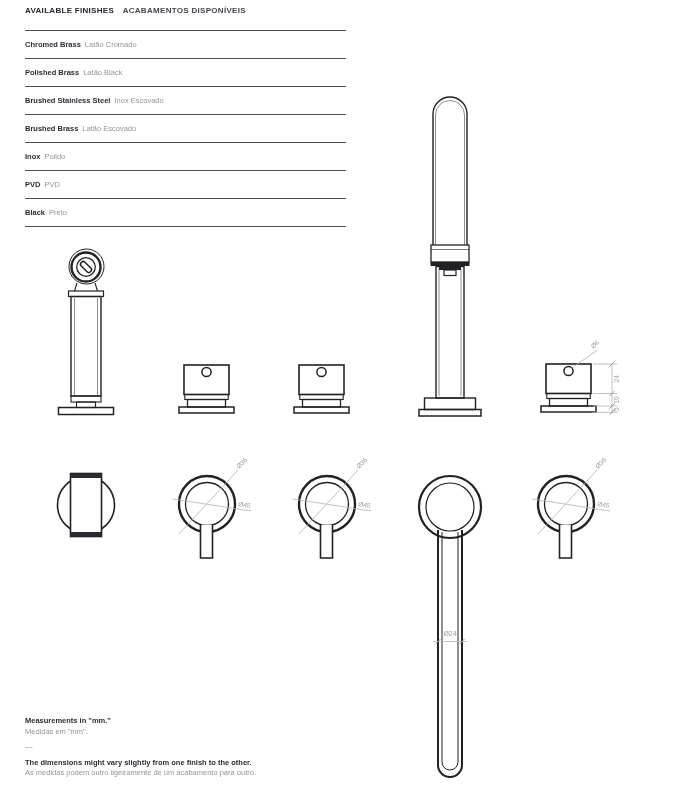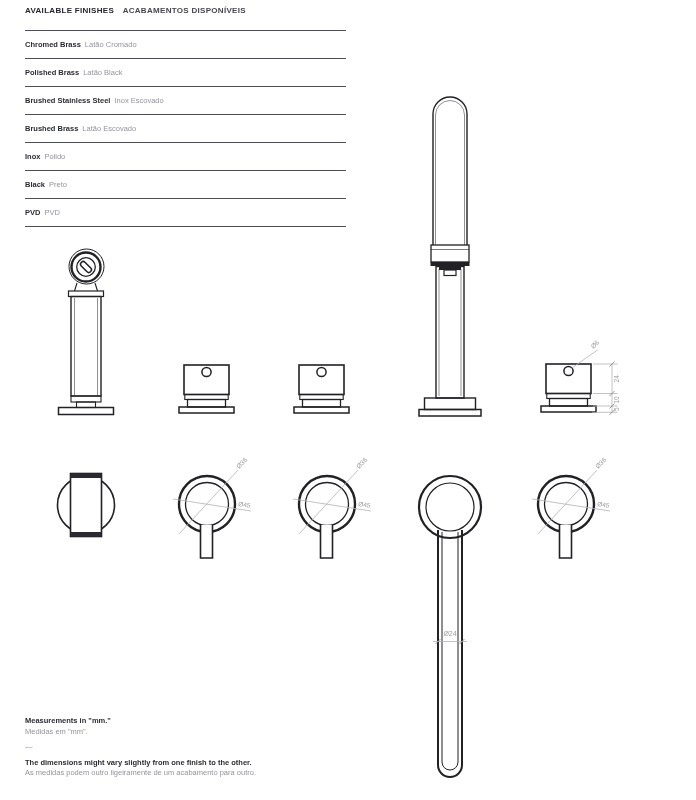--- a/index.html
+++ b/index.html
@@ -54,25 +54,25 @@
     </div>
     <div class="frow">
       <div class="cell"><span class="en">Brushed Brass</span><span class="pt">Latão Escovado</span></div>
       <div></div>
     </div>
     <div class="frow">
       <div class="cell"><span class="en">Inox</span><span class="pt">Polido</span></div>
       <div></div>
     </div>
     <div class="frow">
-      <div class="cell"><span class="en">Black</span><span class="pt">Preto</span></div>
+      <div class="cell"><span class="en">PVD</span><span class="pt">PVD</span></div>
       <div></div>
     </div>
     <div class="frow">
-      <div class="cell"><span class="en">PVD</span><span class="pt">PVD</span></div>
+      <div class="cell"><span class="en">Black</span><span class="pt">Preto</span></div>
       <div></div>
     </div>
     <div class="frow end">
         <div></div>
         <div></div>
       </div>
   </div>
 
   <svg class="draw" width="696" height="800" viewBox="0 0 696 800" xmlns="http://www.w3.org/2000/svg">
     <defs>

